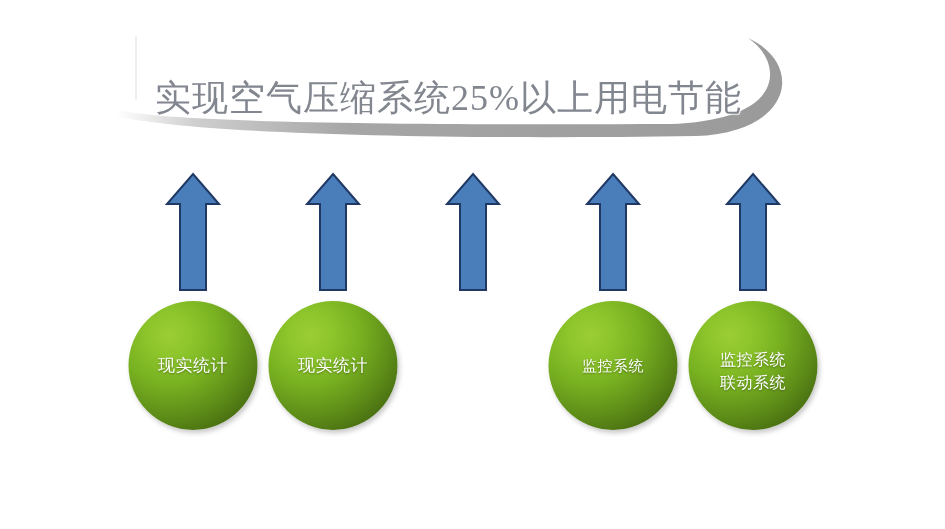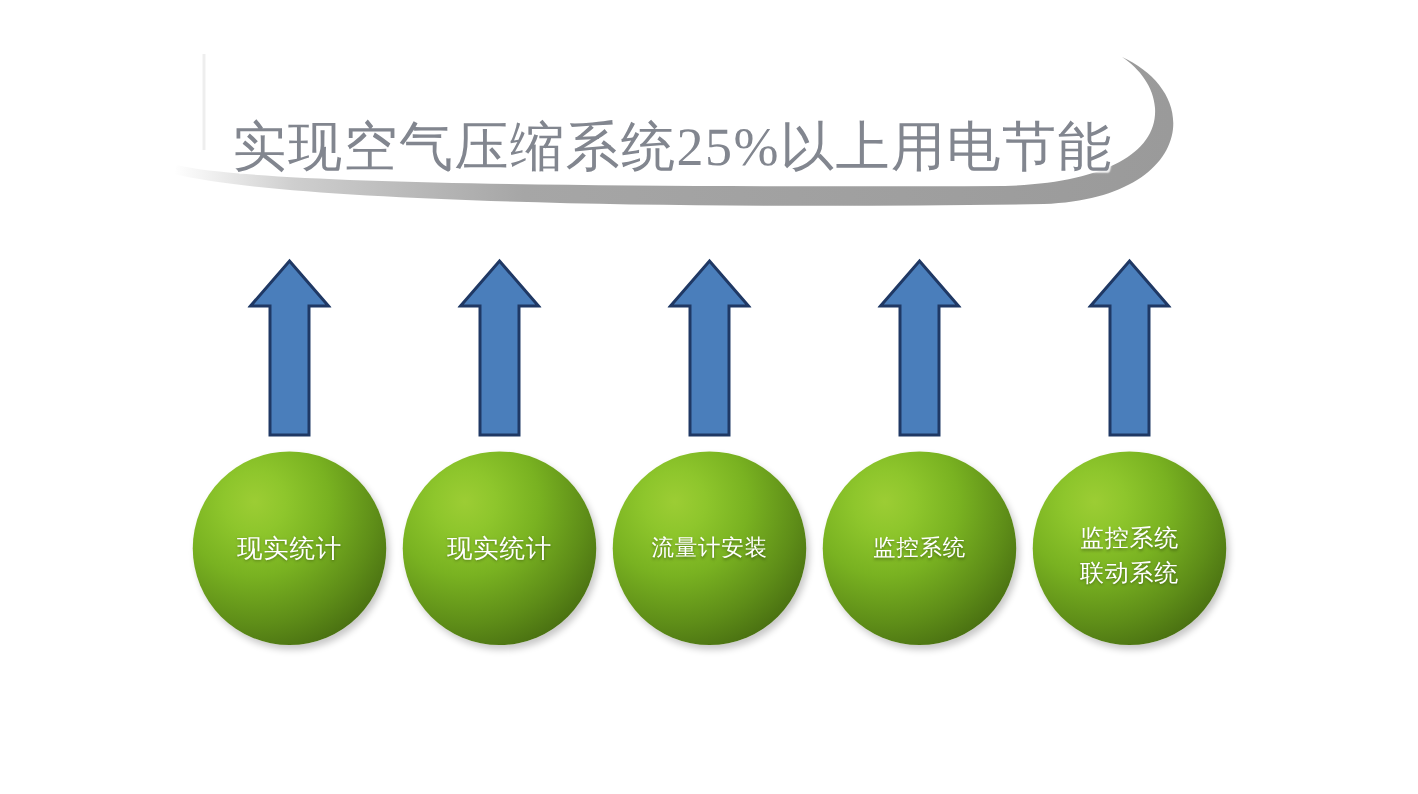--- a/index.html
+++ b/index.html
@@ -170,23 +170,20 @@
       </svg>
       <div class="bubble">
         <span class="bubble-label">现实统计</span>
       </div>
     </div>
 
     <div class="step">
       <svg class="arrow" viewBox="0 0 56 124">
         <polygon points="28,4 54,34 41,34 41,120 15,120 15,34 2,34" fill="#4a7ebb" stroke="#1f3864" stroke-width="2" stroke-linejoin="miter"></polygon>
       </svg>
-      <div class="bubble">
-        <span class="bubble-label small">流量计安装</span>
-      </div>
     </div>
 
     <div class="step">
       <svg class="arrow" viewBox="0 0 56 124">
         <polygon points="28,4 54,34 41,34 41,120 15,120 15,34 2,34" fill="#4a7ebb" stroke="#1f3864" stroke-width="2" stroke-linejoin="miter"></polygon>
       </svg>
       <div class="bubble">
         <span class="bubble-label small">监控系统</span>
       </div>
     </div>

